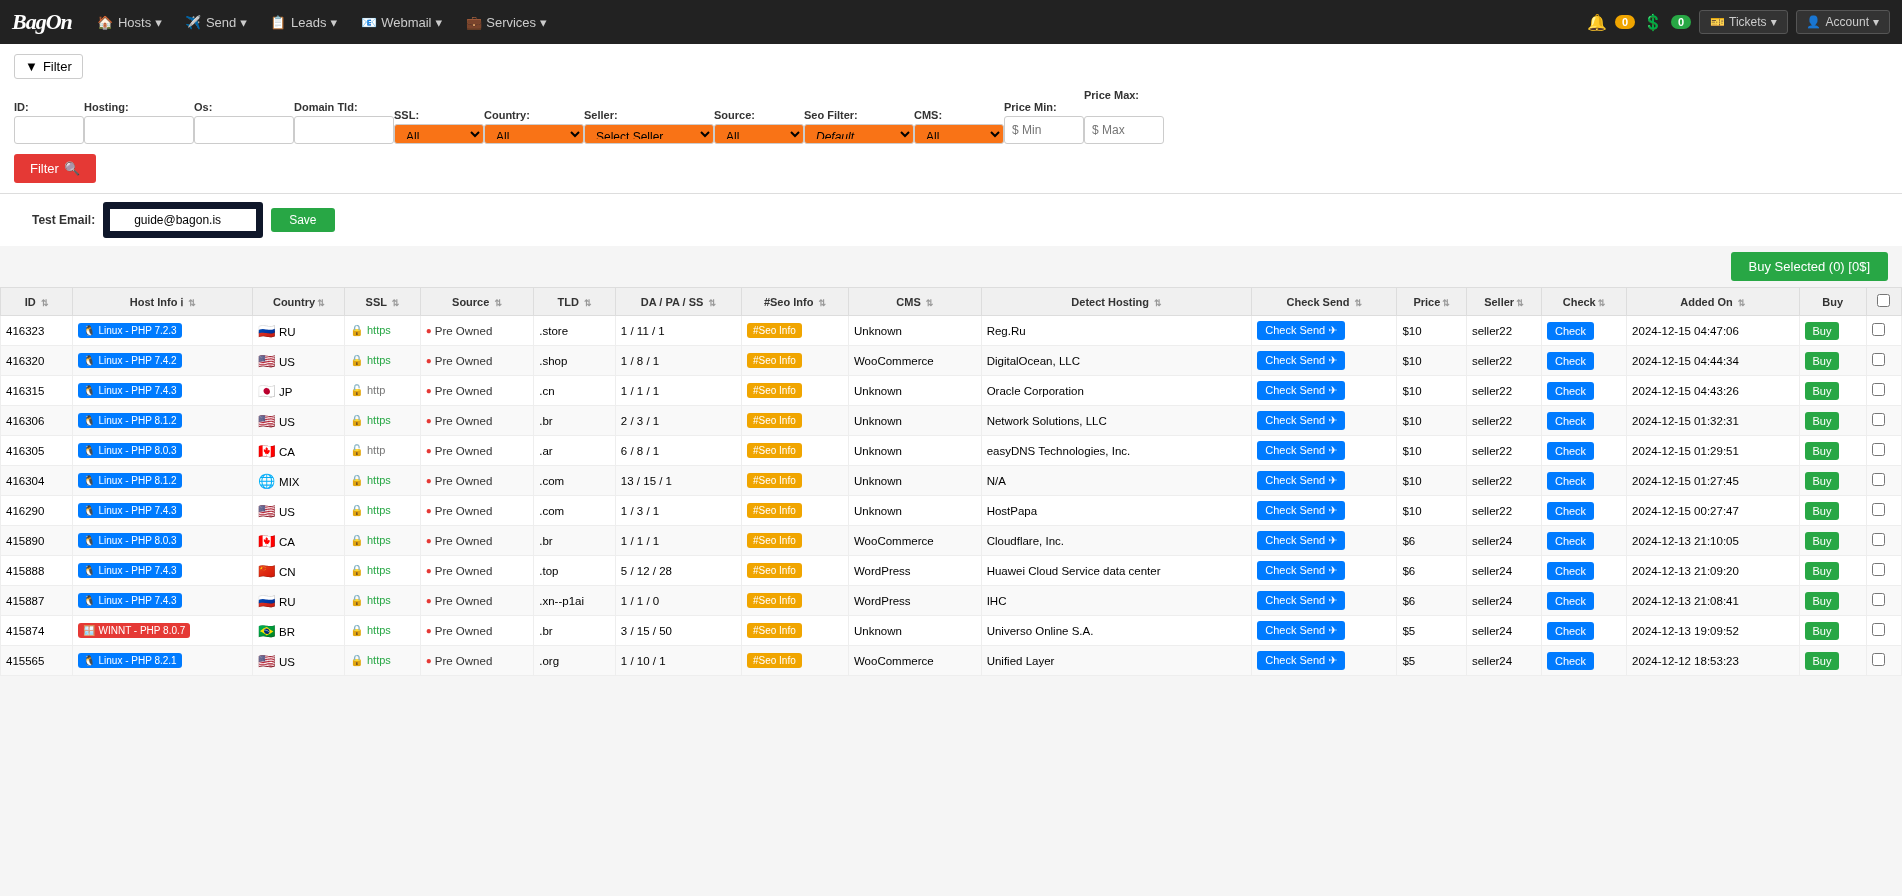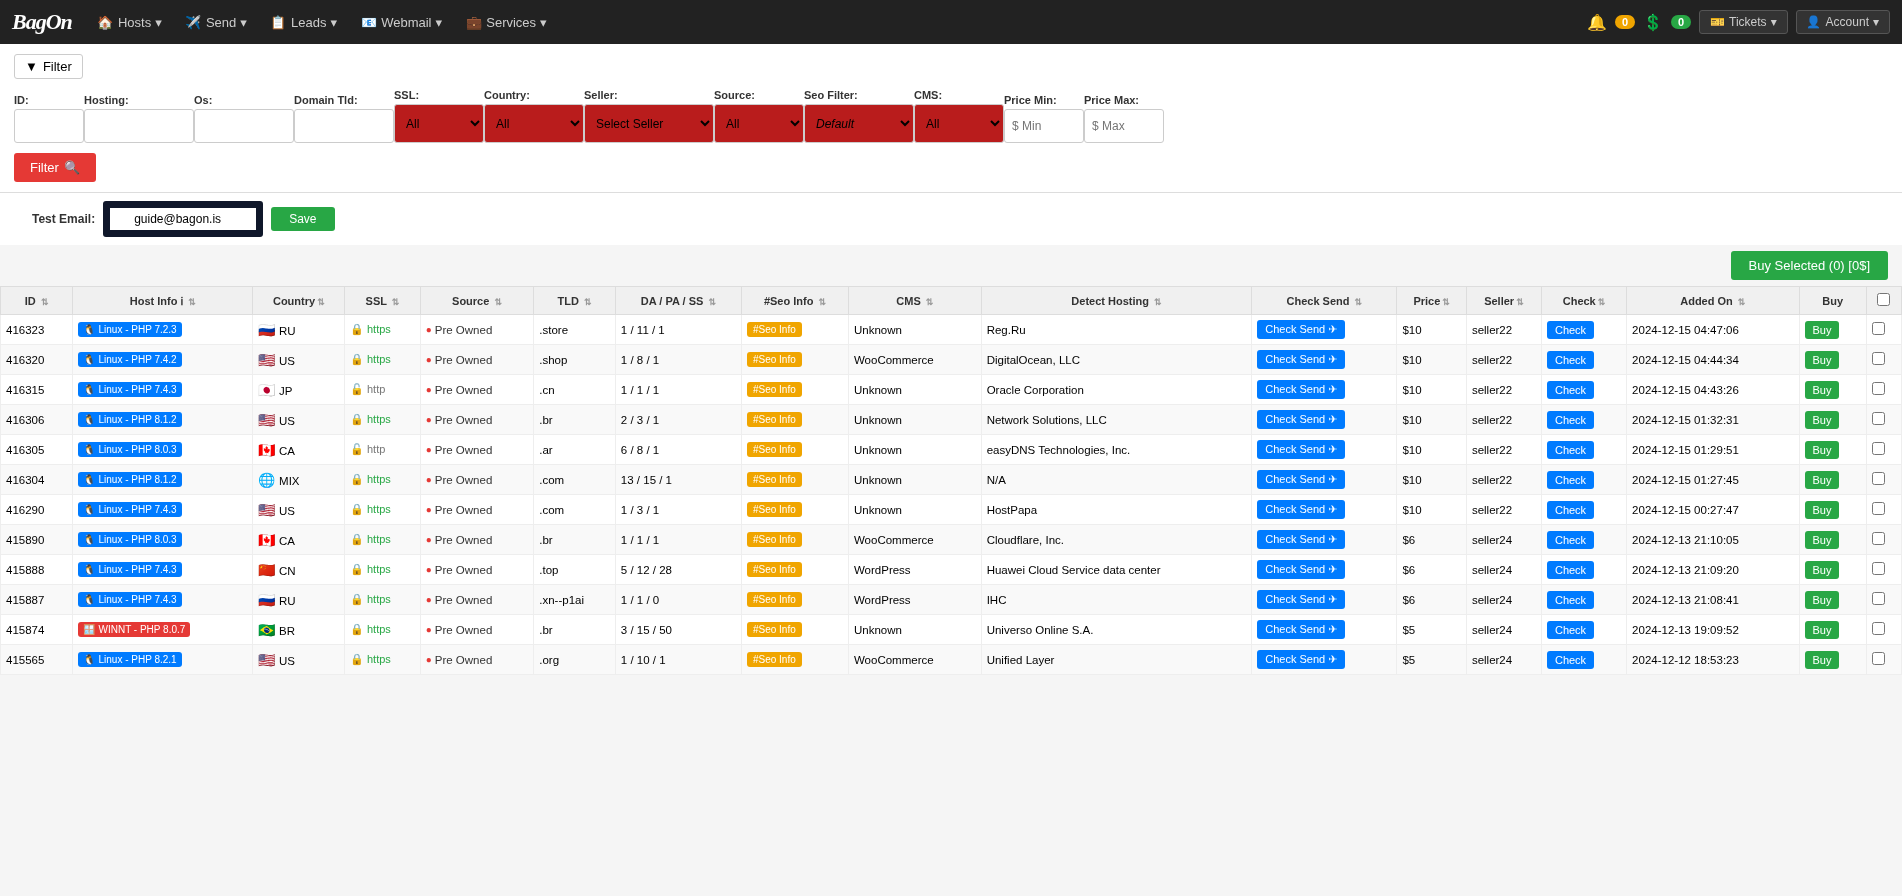--- a/index.html
+++ b/index.html
@@ -98,32 +98,32 @@
       flex-direction: column;
       gap: 3px;
     }
     .filter-label {
       font-size: 11px;
       font-weight: bold;
       color: #333;
     }
     .filter-input {
       border: 1px solid #ccc;
-      padding: 16px 7px;
+      padding: 10px 7px;
       border-radius: 3px;
       font-size: 12px;
       height: 28px;
     }
     .filter-select {
       border: 1px solid #ccc;
       padding: 4px 7px;
       border-radius: 3px;
       font-size: 12px;
-      height: 39px;
-      background: #b91c1c;
+      height: 20px;
+      background: #f97316;
     }
     .filter-btn {
       background: #e53935;
       color: #fff;
       border: none;
       padding: 7px 16px;
       border-radius: 3px;
       cursor: pointer;
       font-size: 13px;
       display: flex;
@@ -381,21 +381,21 @@
       <select class="filter-select" style="width:90px;">
         <option>All</option>
       </select>
     </div>
     <div class="filter-group">
       <label class="filter-label">Price Min:</label>
       <input class="filter-input" type="text" placeholder="$ Min" style="width: 80px;">
     </div>
     <div class="filter-group">
       <label class="filter-label">Price Max:</label>
-      <input class="filter-input" type="text" placeholder="$ Max" style="width: 80px;">
+      <input class="filter-input" type="text" placeholder="$ Max" style="width: 80px; margin-top: 12px;">
     </div>
   </div>
 
   <button class="filter-btn">
     <span>Filter</span>
     <span>🔍</span>
   </button>
 </div>
 
 <div class="test-email-row">

